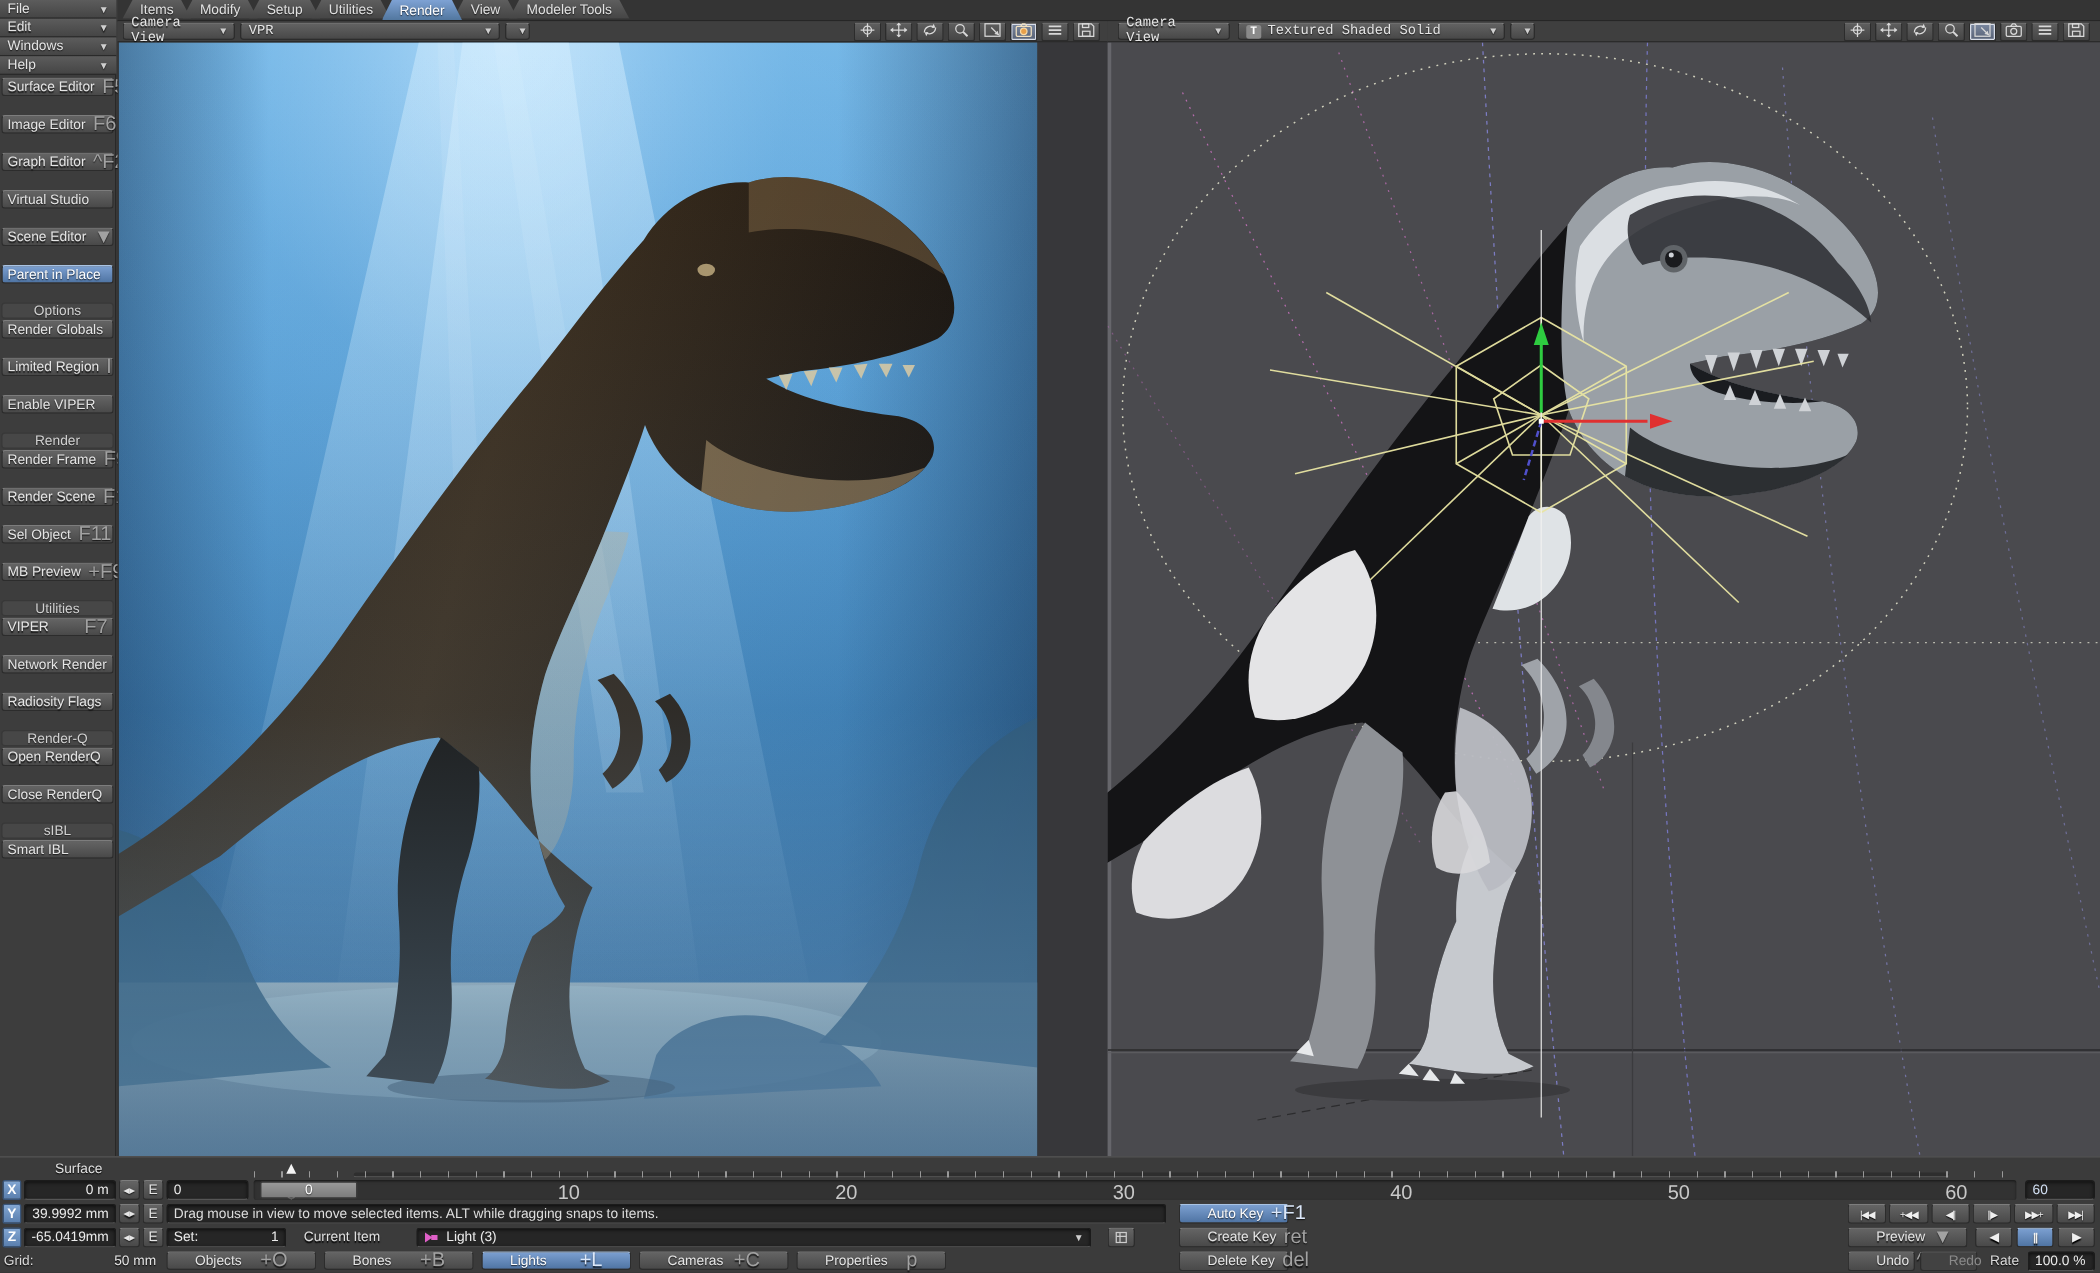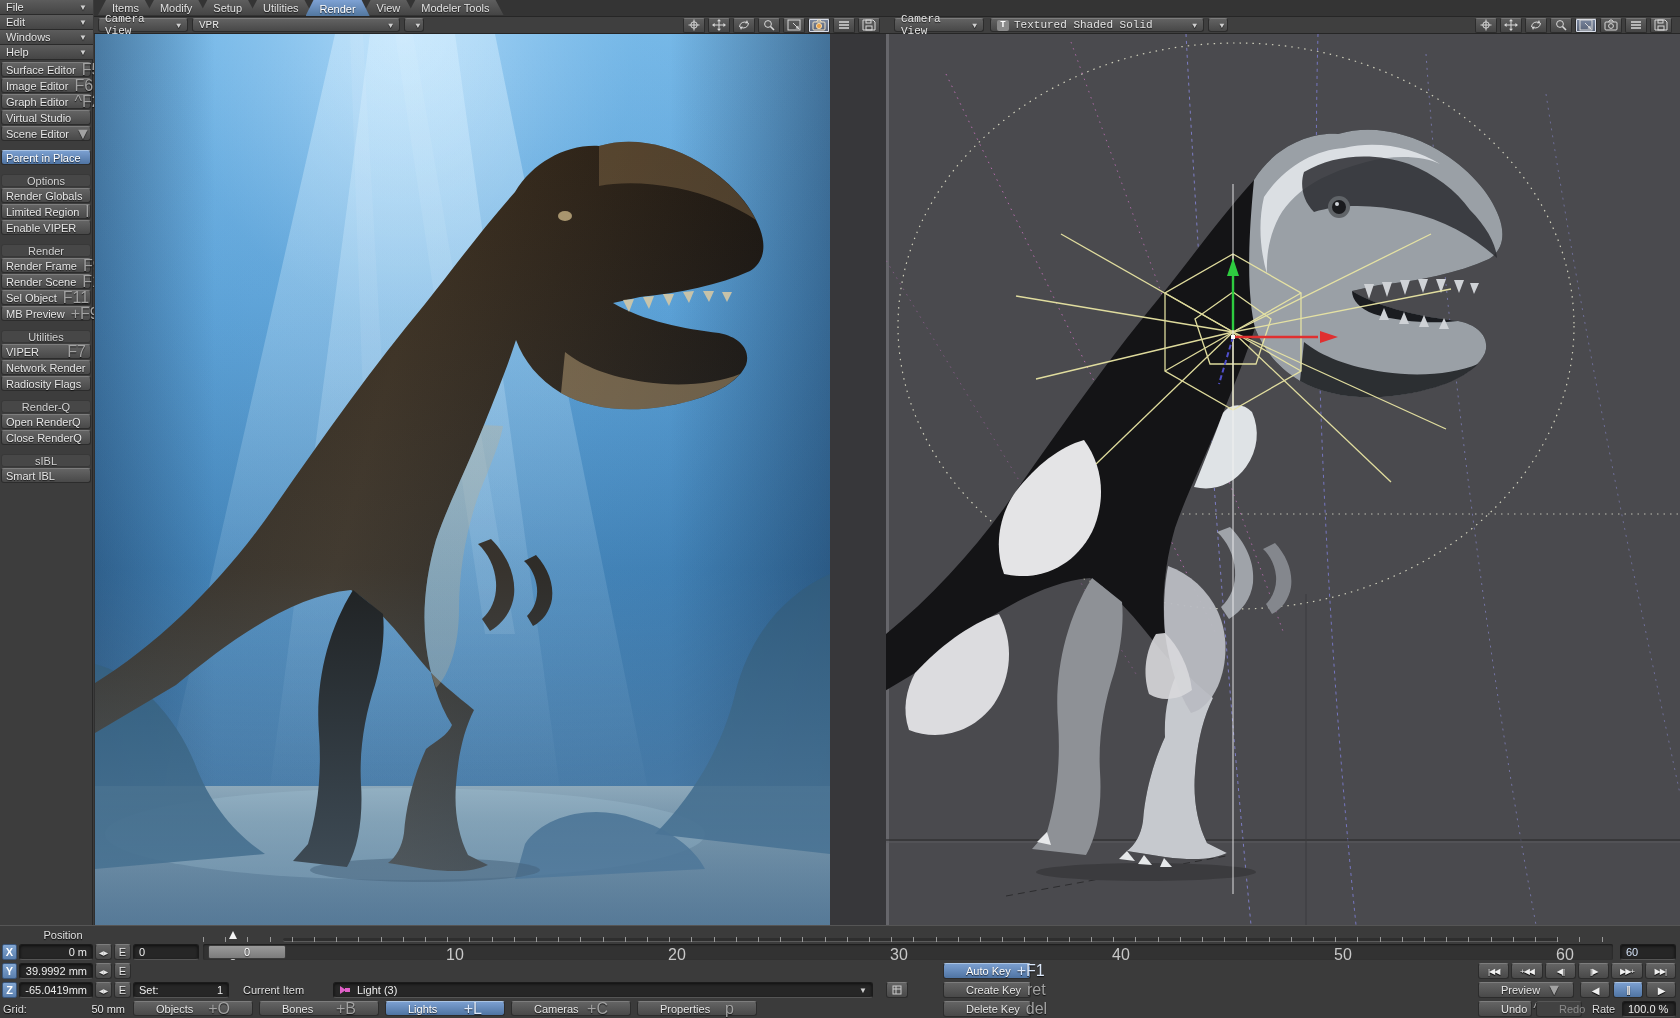--- a/index.html
+++ b/index.html
@@ -30,21 +30,21 @@
   #tab-row { position:absolute; left:94px; top:0; width:1586px; height:17px; background:#343434;
     border-bottom:1px solid #262626; display:flex; align-items:flex-start; padding-left:4px; }
   .tab { height:15px; padding:1px 14px 0; margin-right:-7px; display:flex; align-items:center;
     background:linear-gradient(#5e5e5e,#454545); color:#e2e2e2; text-shadow:0 1px 1px rgba(0,0,0,.7);
     clip-path:polygon(8px 0, calc(100% - 8px) 0, 100% 100%, 0 100%); }
   .tab.active { background:linear-gradient(#7ea2d4,#52779f); color:#fff; z-index:2; height:16px; }
 
   
   #sidebar { position:absolute; left:0; top:60px; width:93px; height:865px; background:#3d3d3d;
     border-right:1px solid #282828; padding:2px 1px 0; }
-  #sidebar .btn { margin-bottom:1px; font-size:11px; padding:0 4px; }
+  #sidebar .btn { margin-bottom:15px; font-size:11px; padding:0 4px; }
   #sidebar .group { margin-top:9px; }
   #sidebar .hdr { margin-bottom:1px; }
 
   
   .vp-header { position:absolute; top:17px; height:17px; background:#3f3f3f; border-bottom:1px solid #262626; }
   #vp-left-header { left:94px; width:792px; }
   #vp-right-header { left:886px; width:794px; }
   .vp-btn { position:absolute; top:1px; height:14px; background:linear-gradient(#626262,#484848);
     border:1px solid #2c2c2c; border-top-color:#7d7d7d; border-radius:3px; display:flex; align-items:center;
     padding:0 6px; text-shadow:0 1px 1px rgba(0,0,0,.7);font-family:Liberation Mono, monospace; }
@@ -562,21 +562,21 @@
       <path d="M347,303 H432" stroke="#e03030" stroke-width="2.4"></path>
       <polygon points="434,297 434,309 452,303" fill="#e03030"></polygon>
       <path d="M347,303 L333,350" stroke="#5050cc" stroke-width="2" stroke-dasharray="5 3"></path>
       <rect x="345" y="301" width="4" height="4" fill="#ffffff"></rect>
     </svg>
   </div>
 
   <div id="bottom">
 
     <div id="row-ticks" class="brow">
-      <div id="position-label">Position</div>
+      <div id="position-label">Surface</div>
       <div id="ruler-groove"></div>
       <div id="ruler-ticks"></div>
       <div id="ruler-marker"></div>
     </div>
 
     <div id="row-a" class="brow">
       <div class="axis-chip">X</div>
       <div class="field axis-field">0 m</div>
       <div class="btn nudge">◀▶</div>
       <div class="btn env">E</div>
@@ -596,20 +596,21 @@
         </div>
       </div>
       <div class="field" id="end-frame-field">60</div>
     </div>
 
     <div id="row-b" class="brow">
       <div class="axis-chip">Y</div>
       <div class="field axis-field">39.9992 mm</div>
       <div class="btn nudge">◀▶</div>
       <div class="btn env">E</div>
+      <div class="field" id="status-field">Drag mouse in view to move selected items. ALT while dragging snaps to items.</div>
       <div class="btn blue" id="auto-key">
         <span>Auto Key</span>
         <span class="sc" style="color:#dce8fa;">+F1</span>
       </div>
       <div id="transport">
           <div class="tbtn">|◀◀</div>
           <div class="tbtn">+◀◀</div>
           <div class="tbtn">◀||</div>
           <div class="tbtn">||▶</div>
           <div class="tbtn">▶▶+</div>

